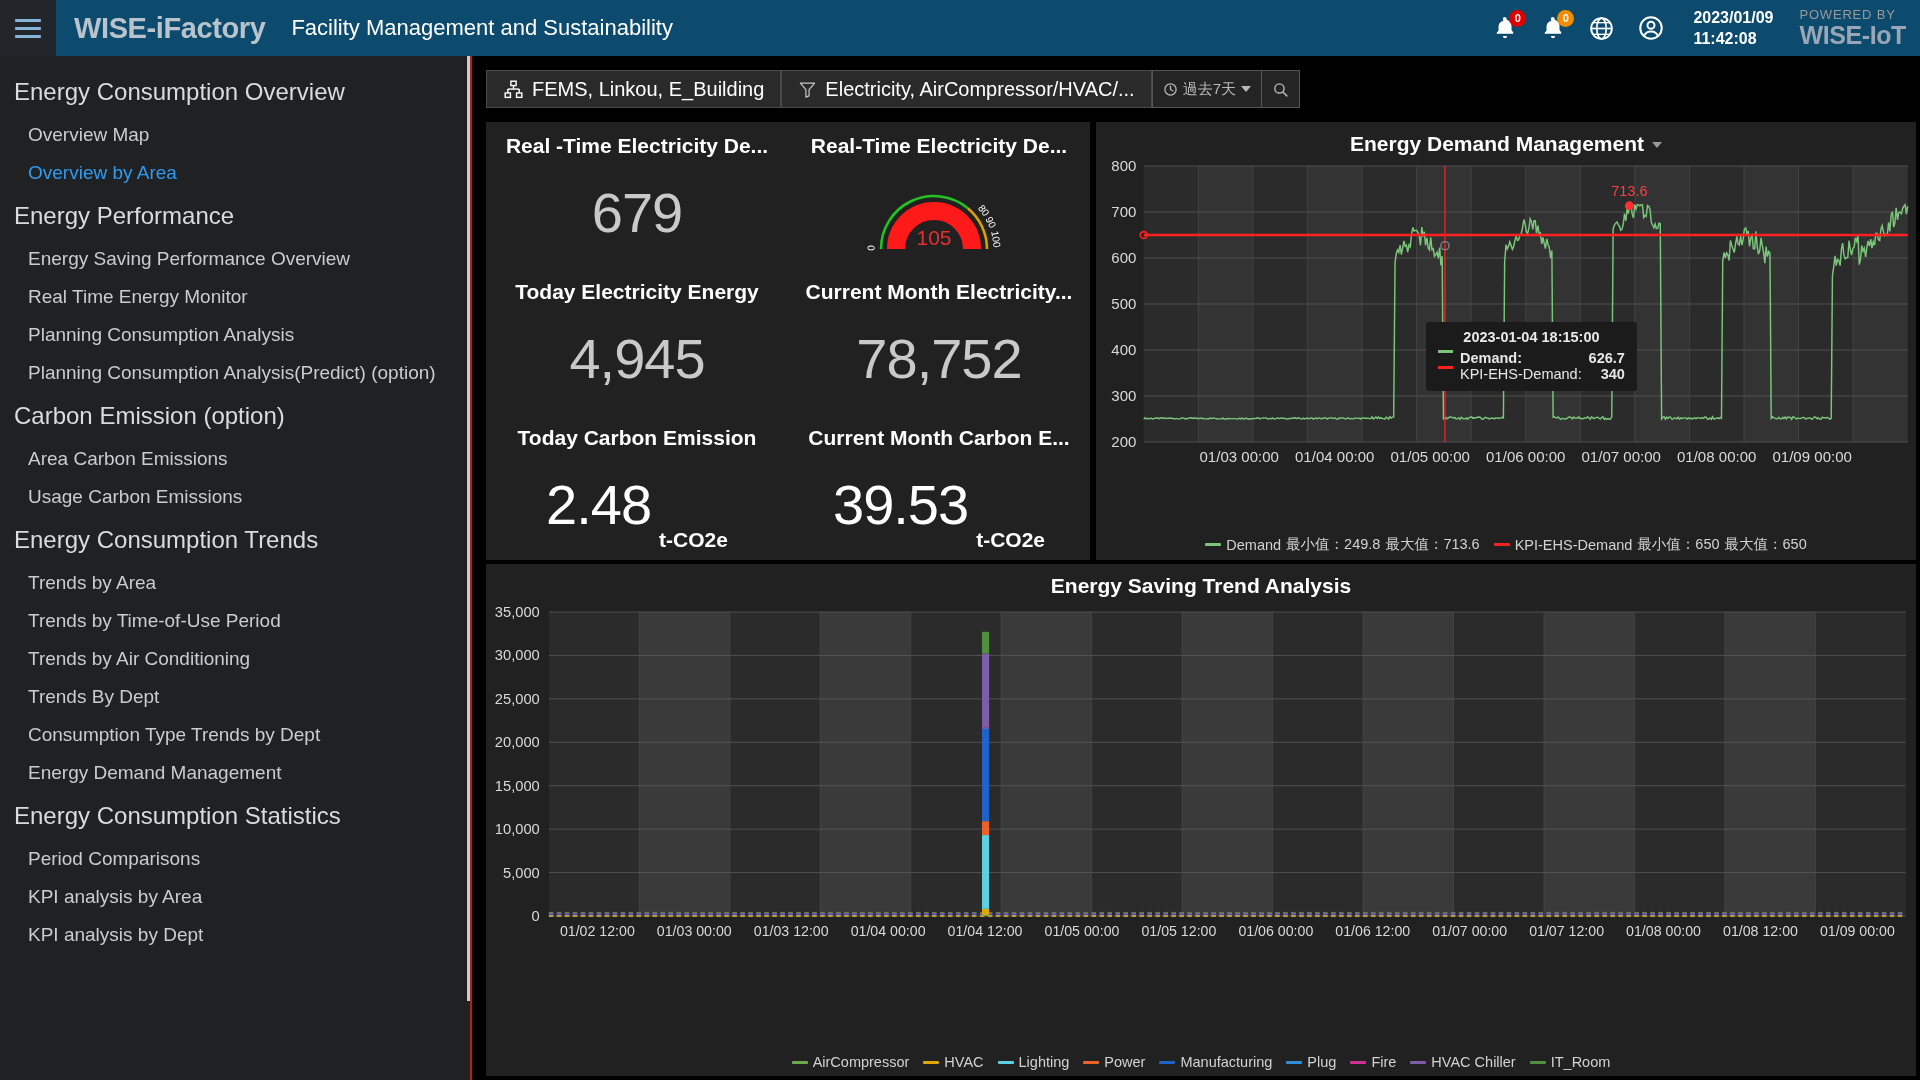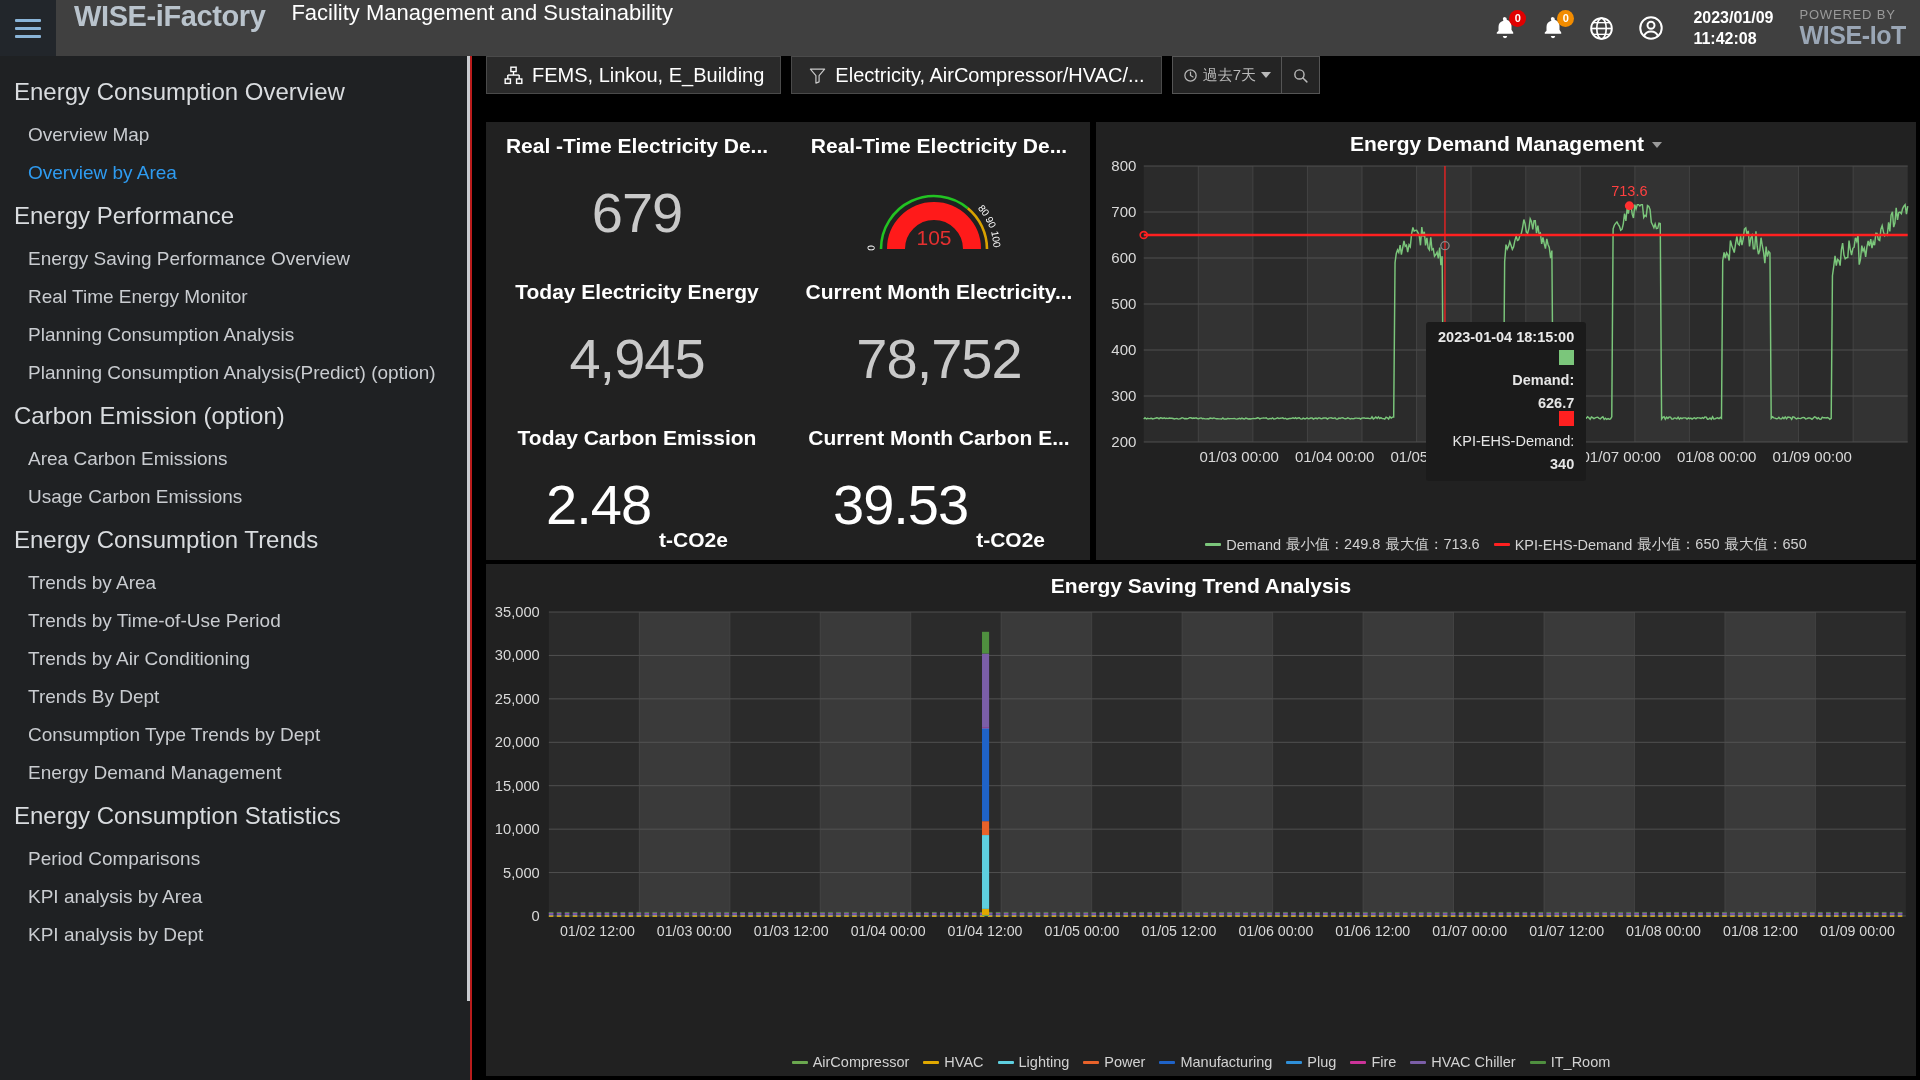--- a/index.html
+++ b/index.html
@@ -6,22 +6,22 @@
   html, body {
     width: 1920px; height: 1080px;
     background: #000;
     font-family: "Liberation Sans", sans-serif;
     overflow: hidden;
   }
   .app { width: 1920px; height: 1080px; position: relative; background:#000; display:flex; flex-direction:column; }
 
   
   .header {
-    height: 56px; flex: 0 0 56px; background: #404040;
-    display: flex; align-items: flex-start; position: relative;
+    height: 56px; flex: 0 0 56px; background: #0c4a6e;
+    display: flex; align-items: center; position: relative;
   }
   .hamburger-box {
     width: 56px; height: 56px; background: #22262b;
     display: flex; align-items: center; justify-content: center;
     flex: 0 0 56px; cursor: pointer;
   }
   .hamburger { width: 26px; display:flex; flex-direction:column; gap:5px; }
   .hamburger span { display:block; height:3px; background:#8ab4d8; border-radius:1px; }
   .brand {
     color: #b9c3cc; font-size: 29px; font-weight: bold;
@@ -75,21 +75,21 @@
   .sb-scroll-track {
     position: absolute; right: 0; top: 0; bottom: 0; width: 3px; background: transparent;
   }
   .sb-scroll-thumb {
     position: absolute; right: 0; top: 0; width: 3px; height: 945px; background: #c9ccd0;
   }
 
   
   .main { flex: 1; background: #000; display: flex; flex-direction: column; min-width: 0; padding: 0 0 0 6px; }
 
-  .filterbar { height: 66px; flex: 0 0 66px; display: flex; padding-left: 8px; gap: 10px; }
+  .filterbar { height: 66px; flex: 0 0 66px; display: flex; align-items: center; padding-left: 8px; }
   .chip {
     background: #2a2a2a; border: 1px solid #4a4a4a;
     height: 38px; display: flex; align-items: center; gap: 8px;
     padding: 0 16px; color: #ffffff; font-size: 20px; cursor: pointer; white-space: nowrap;
   }
   .chip svg { display:block; flex:0 0 auto; }
   .dr-group { display:flex; align-items:center; border:1px solid #555; background:#242424; height:38px; }
   .dr-btn { display:flex; align-items:center; gap:5px; color:#b9b9b9; font-size:15px; padding:8px 10px; height:100%; cursor:pointer;}
   .dr-sep { width:1px; background:#555; height:100%; }
   .caret-d { width:0;height:0;border-left:5px solid transparent;border-right:5px solid transparent;border-top:6px solid #b9b9b9; }
@@ -117,21 +117,21 @@
   .lg .swatch { width: 16px; height: 3px; border-radius: 1px; display: block; }
 
   .axis-label { fill: #d9d9d9; font-size: 14.5px; font-family: "Liberation Sans", sans-serif; }
   .axis-label-sm { fill: #d9d9d9; font-size: 14px; font-family: "Liberation Sans", sans-serif; }
 
   .tooltip {
     position: absolute; background: #1b1b1b; border-radius: 3px;
     padding: 7px 12px 9px 12px; color: #e6e6e6; font-size: 14.5px; pointer-events: none;
   }
   .tt-time { text-align: center; font-weight: bold; color:#e9e9e9; margin-bottom: 5px; font-size: 14.5px;}
-  .tt-row { display: flex; align-items: flex-end; gap: 7px; font-size: 14.5px; flex-direction: column; }
+  .tt-row { display: flex; align-items: flex-start; gap: 7px; font-size: 14.5px; }
   .tt-row .sw { width: 15px; height: 3px; display:block; flex:0 0 15px;}
   .tt-row .nm { flex: 1; white-space: nowrap; }
   .tt-row .vl { font-weight: bold; margin-left: 12px; }
   .tt-row.bold .nm { font-weight: bold; }
 </style>
 </head>
 <body>
 
 <div class="app">
 

